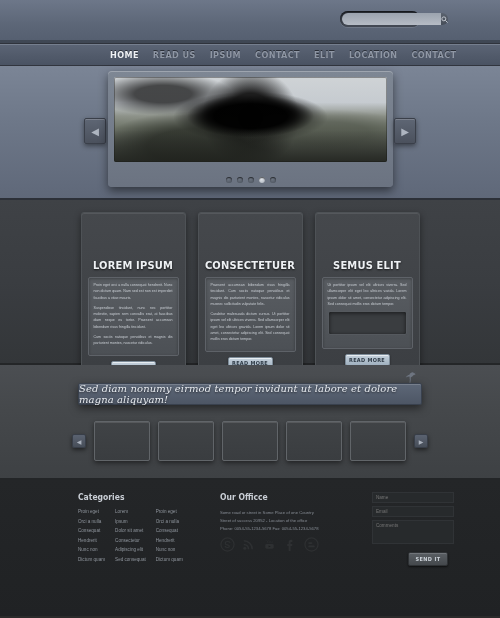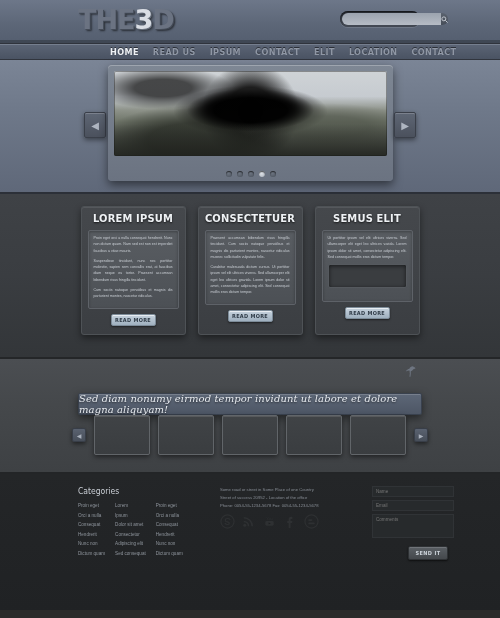--- a/index.html
+++ b/index.html
@@ -48,21 +48,21 @@
   .search-btn {
     width: 14px; height: 12px; border: 0; cursor: pointer;
     background: linear-gradient(180deg,#5a626e,#464d58);
     border-radius: 0 6px 6px 0;
     display: flex; align-items: center; justify-content: center;
   }
   .search-btn svg { width: 7px; height: 7px; }
 
   
   .nav {
-    position: relative; height: 16px;
+    position: relative; height: 22px;
     background: linear-gradient(180deg,#5b6475 0%, #525b6b 50%, #4a5363 100%);
     border-top: 1px solid #757e8e;
     border-bottom: 1px solid #31353e;
     display: flex; align-items: center; padding-left: 110px; gap: 14px;
   }
   .nav a {
     font-size: 9px; font-weight: bold; letter-spacing: .4px;
     color: #8f97a5; text-decoration: none;
     font-family: "DejaVu Sans Condensed","Liberation Sans",sans-serif;
     text-shadow: 0 -1px 0 rgba(0,0,0,.5);
@@ -135,20 +135,21 @@
     background: linear-gradient(180deg,#45484c,#3b3e42);
     border: 1px solid #4e5256; border-radius: 3px;
     box-shadow: 0 3px 7px rgba(0,0,0,.45), inset 0 1px 0 rgba(255,255,255,.09);
     position: relative;
   }
   .col h3 {
     text-align: center; font-size: 11px; color: #eef1f4; font-weight: bold;
     letter-spacing: .2px; margin-bottom: 5px;
     font-family: "DejaVu Sans Condensed","Liberation Sans",sans-serif;
     text-shadow: 0 1px 2px rgba(0,0,0,.7);
+    margin-top: 41px;
   }
   .col-body {
     background: linear-gradient(180deg,#595d62,#4c5055);
     border: 1px solid #5e6268; border-radius: 2px;
     padding: 4px 5px; min-height: 72px;
     box-shadow: inset 0 1px 3px rgba(0,0,0,.3);
   }
   .col-body p {
     font-size: 3.6px; line-height: 1.75; color: #c9ced4; margin-bottom: 4px;
     text-align: justify;
@@ -167,21 +168,21 @@
     box-shadow: 0 1px 2px rgba(0,0,0,.5), inset 0 1px 0 rgba(255,255,255,.6);
   }
 
   
   .quote-band {
     position: relative; height: 115px;
     background: linear-gradient(180deg,#4b4e52 0%, #45484b 40%, #3e4144 100%);
     border-bottom: 2px solid #232527;
   }
   .ribbon {
-    position: absolute; left: 78px; top: 34px; width: 344px; height: 22px;
+    position: absolute; left: 78px; top: 18px; width: 344px; height: 22px;
     background: linear-gradient(180deg,#5d6777,#4d5665);
     border: 1px solid #39414e; border-radius: 2px;
     display: flex; align-items: center; justify-content: flex-start;
     box-shadow: 0 3px 8px rgba(0,0,0,.5), inset 0 1px 0 rgba(255,255,255,.16);
   }
   .ribbon span {
     font-family: "DejaVu Serif", serif; font-style: italic;
     font-size: 10px; color: #e8ecf1; letter-spacing: .1px;
     text-shadow: 0 1px 2px rgba(0,0,0,.6);
   }
@@ -209,21 +210,21 @@
   }
 
   
   .footer {
     position: relative; height: 136px;
     background: linear-gradient(180deg,#242628 0%, #202224 100%);
     padding: 12px 0 0 0;
   }
   .footer-inner { display: flex; padding-left: 78px; gap: 14px; }
   .f-title {
-    font-size: 8.5px; font-weight: normal; color: #c9ced5; margin-bottom: 7px;
+    font-size: 8.5px; font-weight: bold; color: #c9ced5; margin-bottom: 7px;
     font-family: "DejaVu Sans Condensed","Liberation Sans",sans-serif;
   }
   .cats { width: 128px; }
   .cat-cols { display: flex; gap: 10px; }
   .cat-col { display: flex; flex-direction: column; gap: 4.5px; }
   .cat-col a {
     font-size: 4.6px; color: #8e949c; text-decoration: none; cursor: pointer;
     white-space: nowrap;
   }
   .office { width: 130px; }
@@ -247,23 +248,20 @@
     font-family: "DejaVu Sans Condensed","Liberation Sans",sans-serif;
     box-shadow: 0 1px 2px rgba(0,0,0,.6), inset 0 1px 0 rgba(255,255,255,.14);
   }
 </style>
 </head>
 <body>
 
 <div class="page">
 
   <div class="header">
-    <div class="logo">
-      <span>THE</span><span class="hl">3</span><span>D</span>
-    </div>
     <div class="search-wrap">
       <input class="search-input" type="text" placeholder="" style="">
       <button class="search-btn">
         <svg viewBox="0 0 16 16">
           <circle cx="6.5" cy="6.5" r="4.5" fill="none" stroke="#cfd4da" stroke-width="2"></circle>
           <line x1="10" y1="10" x2="15" y2="15" stroke="#cfd4da" stroke-width="2"></line>
         </svg>
       </button>
     </div>
   </div>
@@ -381,20 +379,21 @@
             <a>Orci a nulla</a>
             <a>Consequat</a>
             <a>Hendrerit</a>
             <a>Nunc non</a>
             <a>Dictum quam</a>
           </div>
         </div>
       </div>
 
       <div class="office">
+        <div class="f-title">Our Officce</div>
         <p>Some road or street in Some Place of one Country</p>
         <p>Street of success 20952 - Location of the office</p>
         <p>Phone: 0054-55-1234-5678    Fax: 0054-55-1234-5678</p>
         <div class="social-row">
           <span class="social">
             <svg viewBox="0 0 32 32">
                 <circle cx="16" cy="16" r="14" fill="none" stroke="currentColor" stroke-width="2.5"></circle>
                 <path d="M11 20c1.5 2 3.5 2.6 5.4 2.4 2.3-.2 3.6-1.4 3.5-2.9-.1-1.5-1.6-2.1-4.3-2.6-2.8-.5-4.4-1.4-4.4-3.5 0-2.2 2.1-3.8 5-3.8 2.1 0 3.8.7 5 2" fill="none" stroke="currentColor" stroke-width="2.5" stroke-linecap="round"></path>
               </svg>
           </span>

